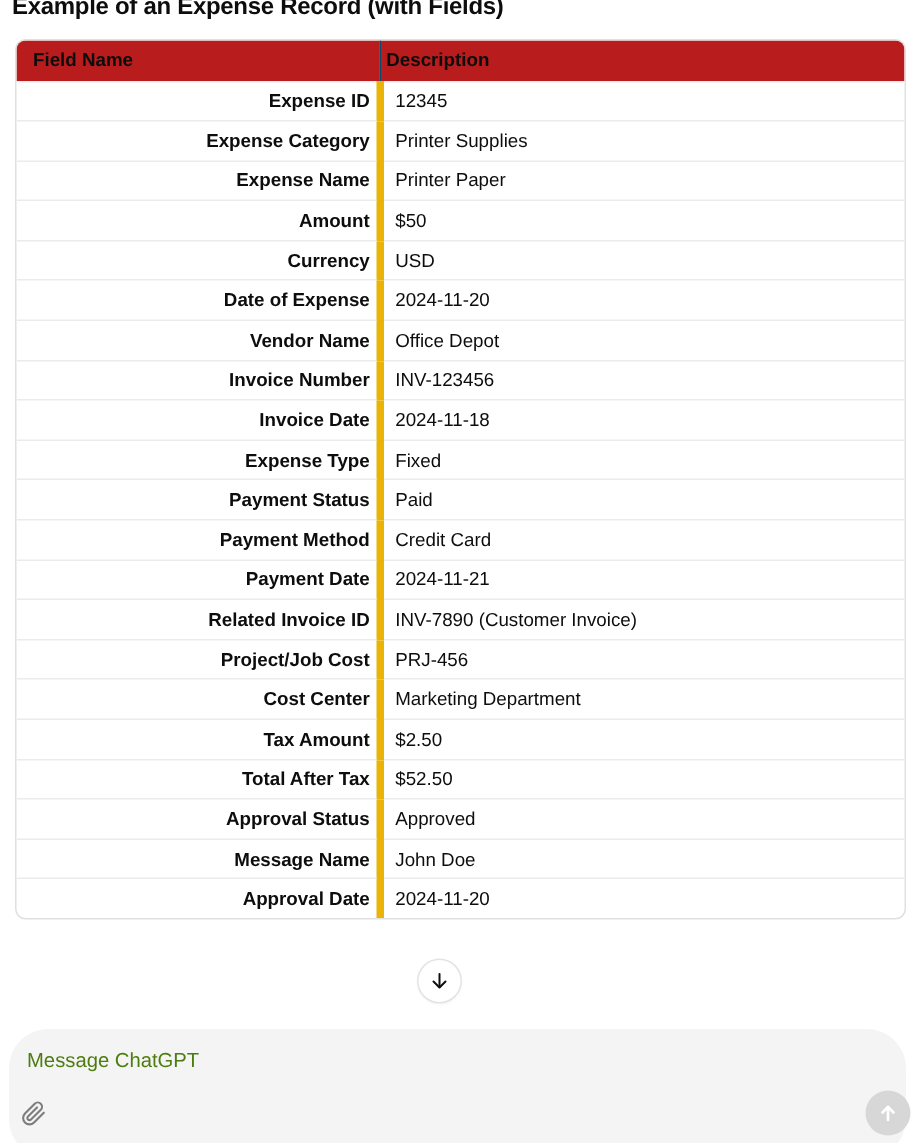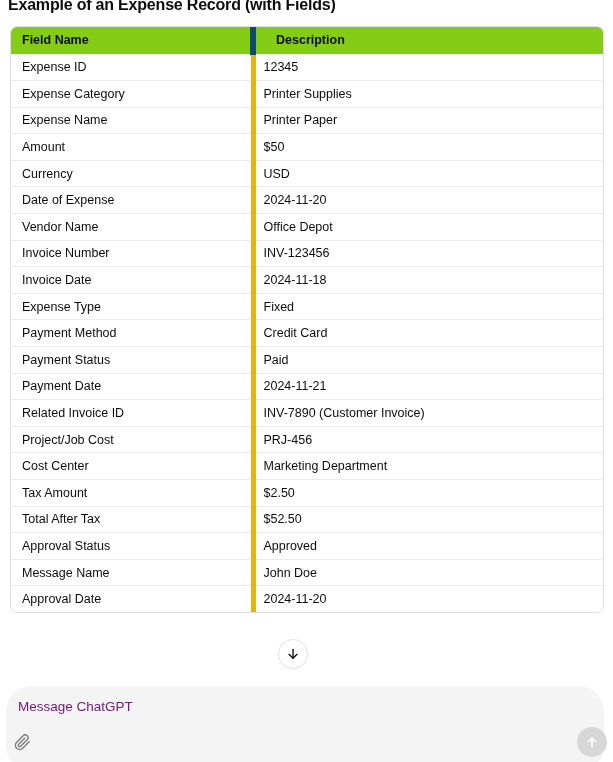--- a/index.html
+++ b/index.html
@@ -35,38 +35,38 @@
     background: #fff;
   }
   table {
     width: 100%;
     border-collapse: collapse;
     table-layout: fixed;
     font-size: 12.5px;
   }
   col.c-field { width: 242px; }
   thead th {
-    background: #84cc16;
+    background: #b91c1c;
     height: 27px;
     text-align: left;
     font-weight: 600;
     padding: 0 4px 0 11px;
     vertical-align: middle;
     white-space: nowrap;
   }
-  thead th.desc { padding-left: 20px; border-left: 6px solid #0c4a6e; }
+  thead th.desc { padding-left: 4px; border-left: 1px solid #0c4a6e; }
   tbody td {
     height: 26.6px;
     border-top: 1px solid #ebebeb;
     padding: 0 4px 0 11px;
     vertical-align: middle;
     white-space: nowrap;
     overflow: hidden;
   }
-  tbody td.field { font-weight: 400; }
+  tbody td.field { font-weight: 700; text-align: right; }
   tbody td.desc { padding-left: 8px; border-left: 5px solid #eab308; font-weight: 400; }
 
   
   .scroll-btn {
     position: absolute;
     left: 278px; top: 639px;
     width: 30px; height: 30px;
     border-radius: 50%;
     background: #ffffff;
     border: 1px solid #e3e3e3;
@@ -82,21 +82,21 @@
     position: absolute;
     left: 6px; top: 686px;
     width: 598px; height: 86px;
     background: #f4f4f4;
     border-radius: 26px;
   }
   .composer .placeholder {
     position: absolute;
     left: 12px; top: 13px;
     font-size: 13.5px;
-    color: #701a75;
+    color: #4d7c0f;
     cursor: text;
   }
   .attach-btn {
     position: absolute;
     left: 6px; top: 46px;
     width: 20px; height: 20px;
     background: transparent;
     border: none;
     padding: 0;
     display: flex; align-items: center; justify-content: center;
@@ -170,26 +170,26 @@
         </tr>
           <tr>
           <td class="field">Invoice Date</td>
           <td class="desc">2024-11-18</td>
         </tr>
           <tr>
           <td class="field">Expense Type</td>
           <td class="desc">Fixed</td>
         </tr>
           <tr>
+          <td class="field">Payment Status</td>
+          <td class="desc">Paid</td>
+        </tr>
+          <tr>
           <td class="field">Payment Method</td>
           <td class="desc">Credit Card</td>
-        </tr>
-          <tr>
-          <td class="field">Payment Status</td>
-          <td class="desc">Paid</td>
         </tr>
           <tr>
           <td class="field">Payment Date</td>
           <td class="desc">2024-11-21</td>
         </tr>
           <tr>
           <td class="field">Related Invoice ID</td>
           <td class="desc">INV-7890 (Customer Invoice)</td>
         </tr>
           <tr>

